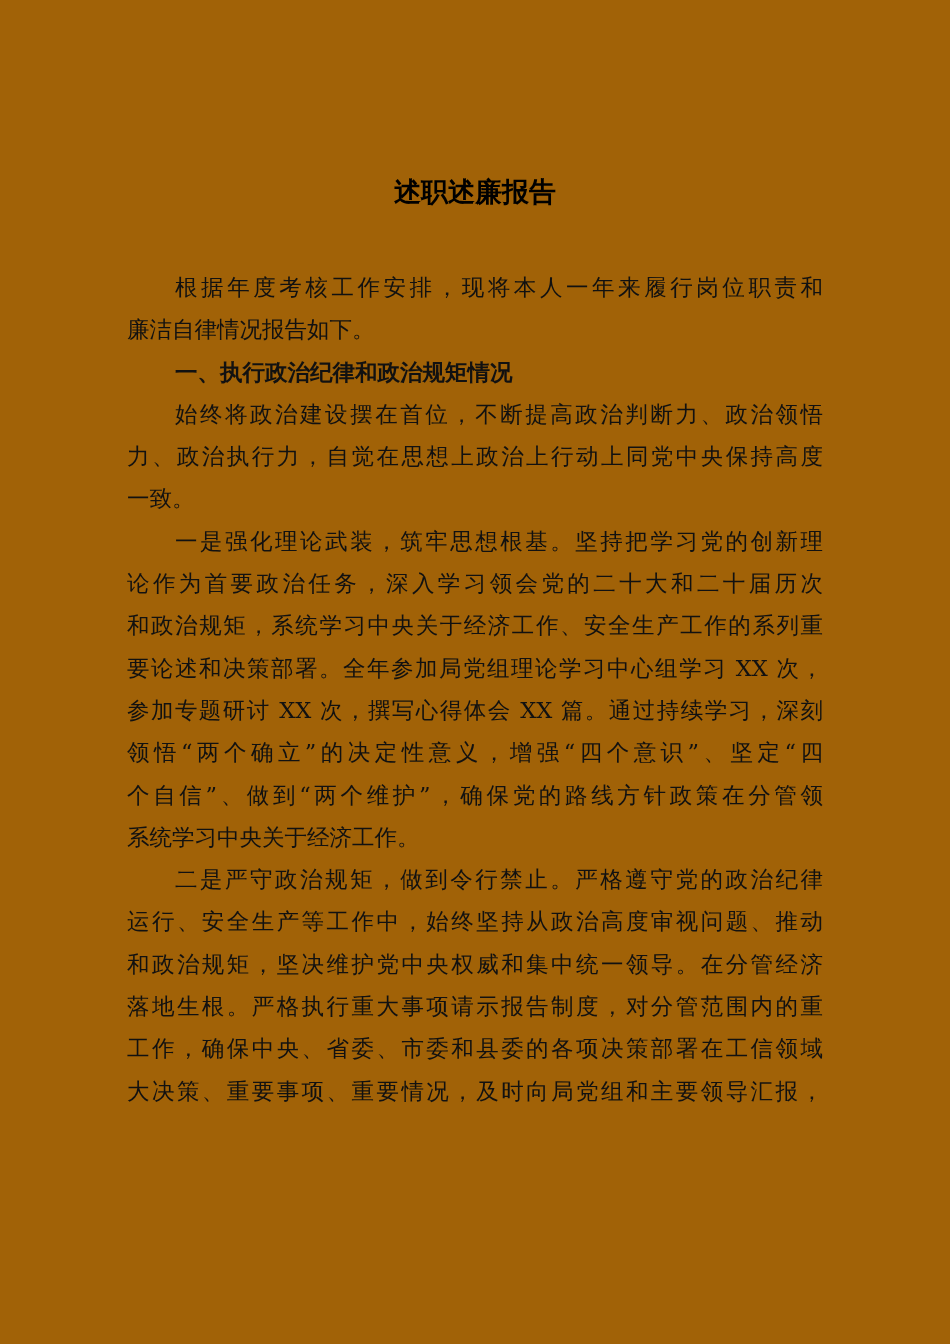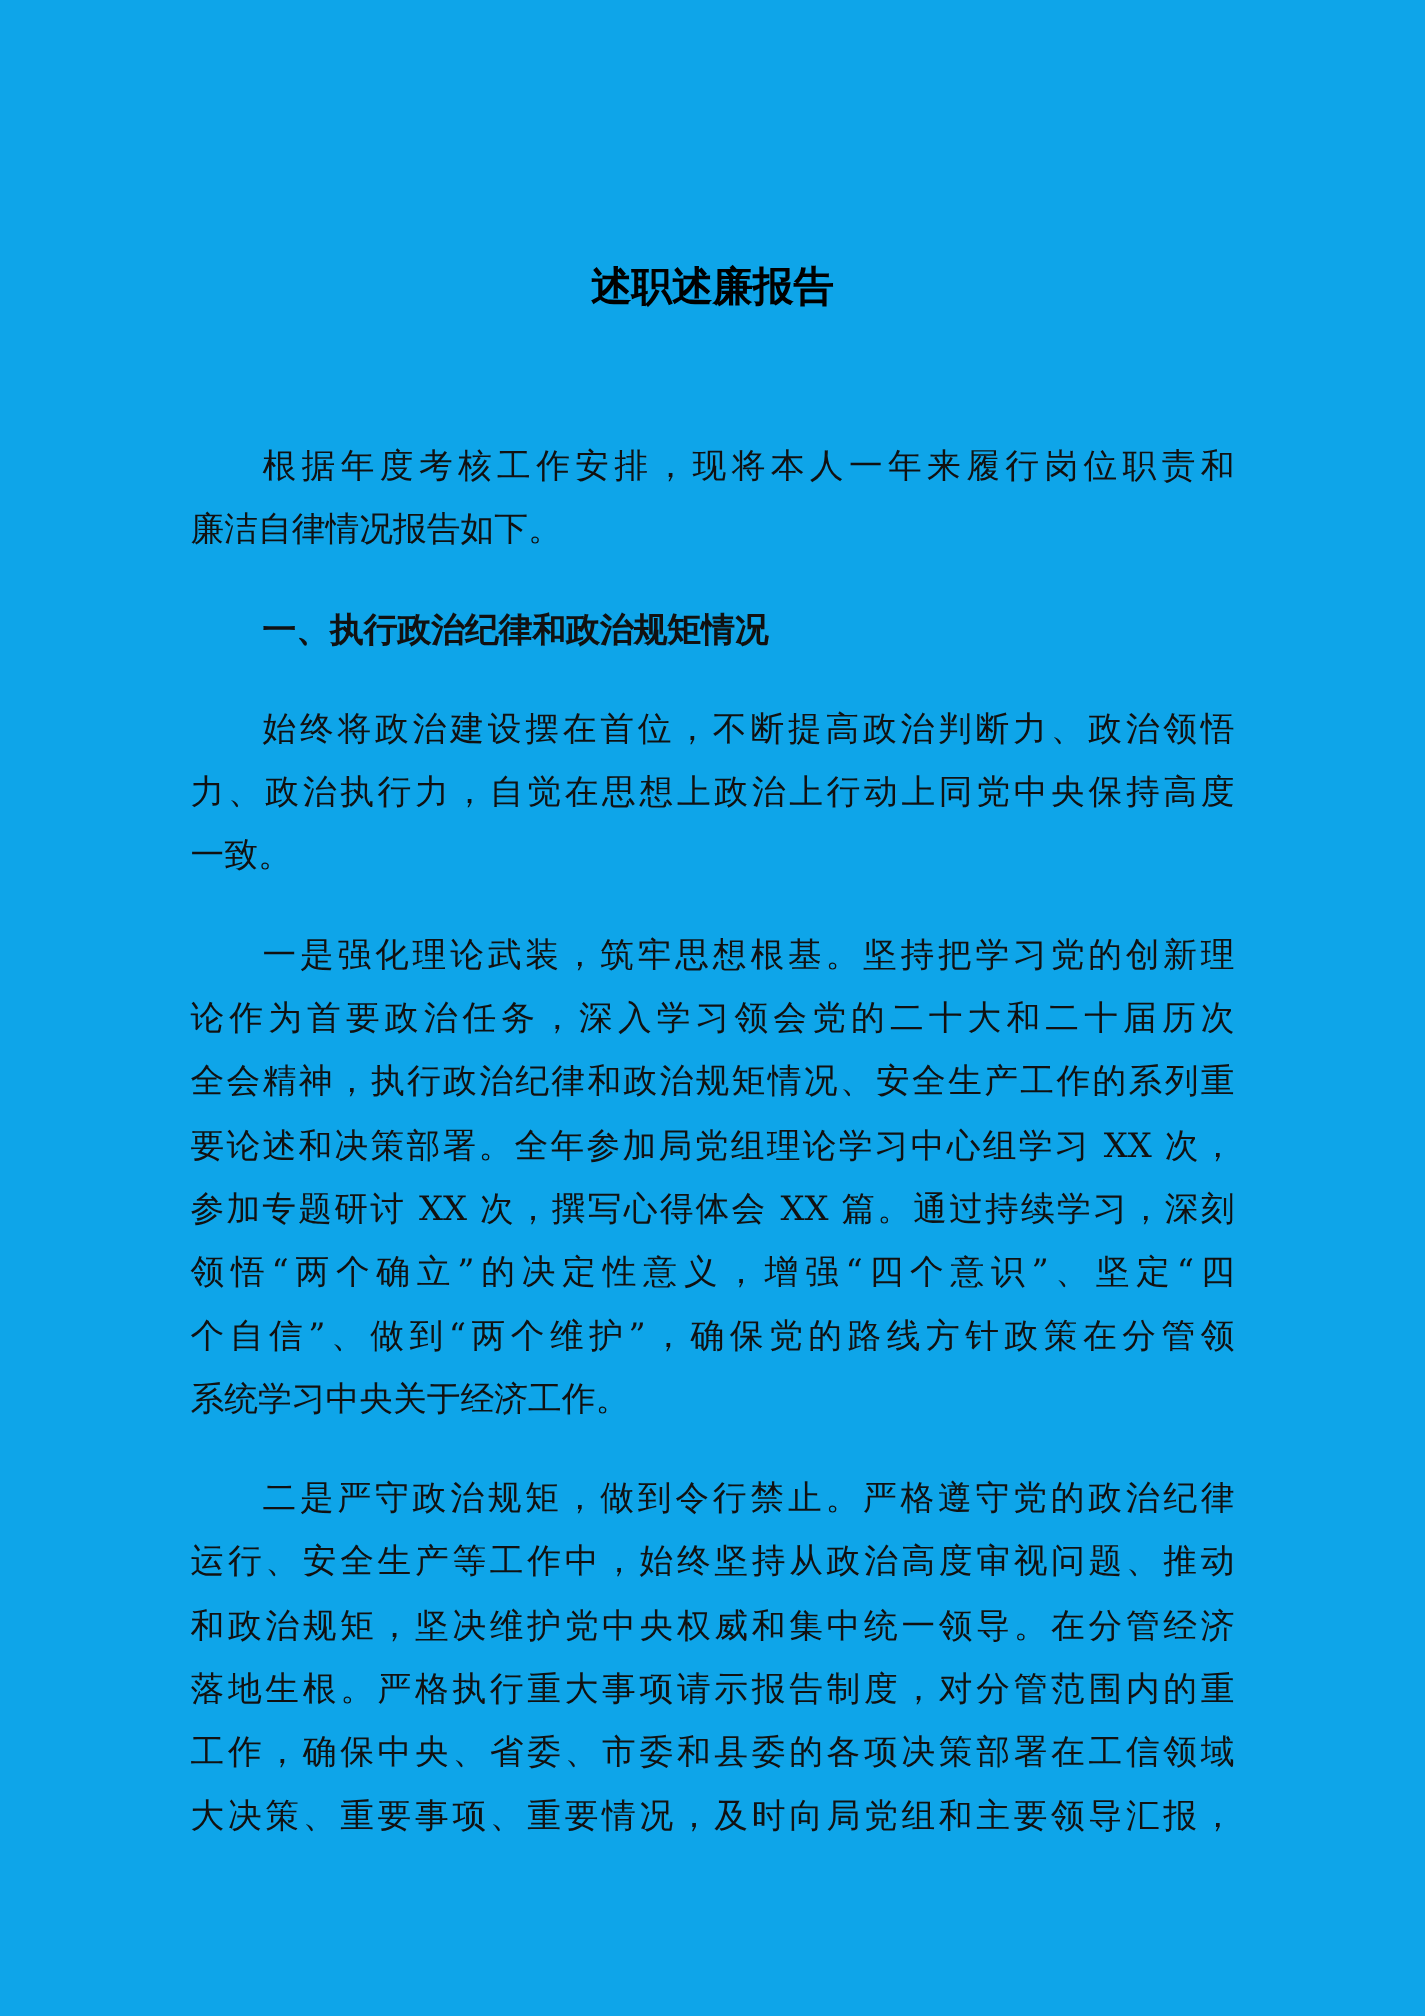--- a/index.html
+++ b/index.html
@@ -14,21 +14,21 @@
     overflow: hidden;
     font-family: "DejaVu Serif", "Liberation Serif", serif;
     color: #111111;
   }
   .page {
     position: absolute;
     left: 0;
     top: 0;
     width: 950px;
     height: 1344px;
-    background: #0ea5e9;
+    background: #a16207;
   }
   .title {
     position: absolute;
     top: 172px;
     left: 0;
     width: 950px;
     text-align: center;
     font-size: 27px;
     font-weight: bold;
     letter-spacing: 0px;
@@ -44,21 +44,20 @@
   .line {
     height: 42.3px;
     line-height: 42.3px;
     font-size: 22.5px;
     white-space: nowrap;
     text-align: justify;
     text-align-last: justify;
   }
   .line.indent {
     padding-left: 48px;
-    margin-top: 24px;
   }
   .line.last {
     text-align-last: left;
   }
   .line.heading {
     font-weight: bold;
     font-family: "DejaVu Sans", "Liberation Sans", sans-serif;
     text-align-last: left;
   }
 </style>
@@ -69,21 +68,21 @@
   <div class="title">述职述廉报告</div>
   <div class="body-text">
     <div class="line indent">根据年度考核工作安排，现将本人一年来履行岗位职责和</div>
     <div class="line last">廉洁自律情况报告如下。</div>
     <div class="line indent last heading">一、执行政治纪律和政治规矩情况</div>
     <div class="line indent">始终将政治建设摆在首位，不断提高政治判断力、政治领悟</div>
     <div class="line">力、政治执行力，自觉在思想上政治上行动上同党中央保持高度</div>
     <div class="line last">一致。</div>
     <div class="line indent">一是强化理论武装，筑牢思想根基。坚持把学习党的创新理</div>
     <div class="line">论作为首要政治任务，深入学习领会党的二十大和二十届历次</div>
-    <div class="line">全会精神，执行政治纪律和政治规矩情况、安全生产工作的系列重</div>
+    <div class="line">和政治规矩，系统学习中央关于经济工作、安全生产工作的系列重</div>
     <div class="line">要论述和决策部署。全年参加局党组理论学习中心组学习 XX 次，</div>
     <div class="line">参加专题研讨 XX 次，撰写心得体会 XX 篇。通过持续学习，深刻</div>
     <div class="line">领悟“两个确立”的决定性意义，增强“四个意识”、坚定“四</div>
     <div class="line">个自信”、做到“两个维护”，确保党的路线方针政策在分管领</div>
     <div class="line last">系统学习中央关于经济工作。</div>
     <div class="line indent">二是严守政治规矩，做到令行禁止。严格遵守党的政治纪律</div>
     <div class="line">运行、安全生产等工作中，始终坚持从政治高度审视问题、推动</div>
     <div class="line">和政治规矩，坚决维护党中央权威和集中统一领导。在分管经济</div>
     <div class="line">落地生根。严格执行重大事项请示报告制度，对分管范围内的重</div>
     <div class="line">工作，确保中央、省委、市委和县委的各项决策部署在工信领域</div>

